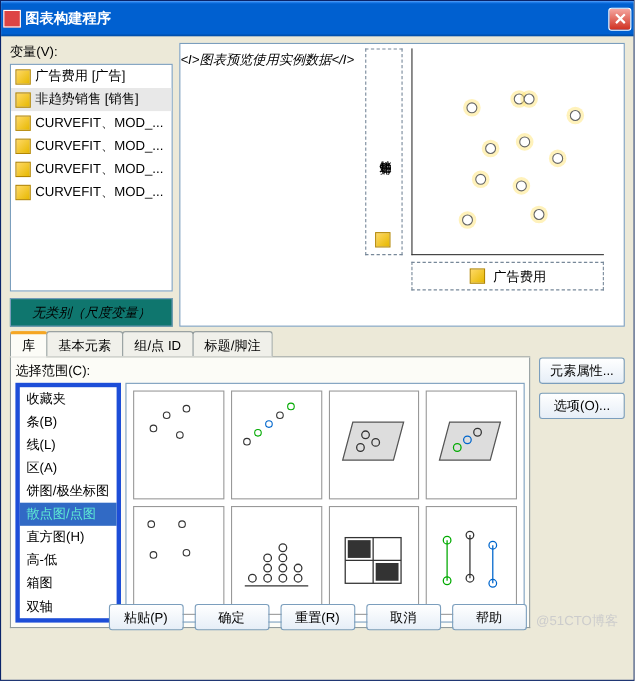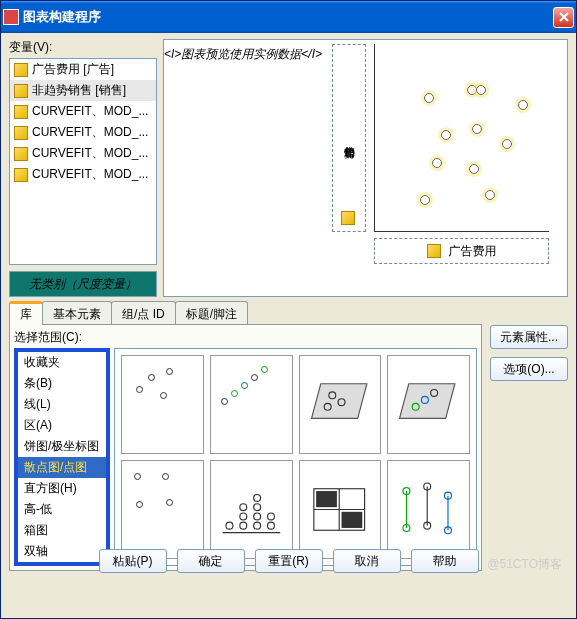--- a/index.html
+++ b/index.html
@@ -30,21 +30,21 @@
 .row2{display:flex;gap:8px;height:236px}
 .lib-area{flex:1;display:flex;flex-direction:column}
 .tabs{display:flex;height:24px;border-bottom:1px solid #919b9c}
 .tab{padding:4px 10px;border:1px solid #919b9c;border-bottom:none;background:#f0f0ea;margin-right:-1px;cursor:pointer;border-radius:3px 3px 0 0}
 .tab.active{background:#fcfcf7;border-top:3px solid #f5a623;padding-top:2px;position:relative;z-index:1}
 .tab.active::after{content:"";position:absolute;left:0;right:0;bottom:-1px;height:1px;background:#fcfcf7}
 .lib-body{flex:1;border:1px solid #919b9c;border-top:none;background:#fcfcf7;padding:4px;display:flex;flex-direction:column}
 .lib-inner{flex:1;display:flex;gap:4px}
 .typelist{width:96px;background:#fff;border:4px solid #1d4ed8}
 .typelist div{padding:2px 6px;cursor:pointer}
-.typelist div.sel{background:#316ac5;color:#fde047}
+.typelist div.sel{background:#316ac5;color:#5eead4}
 .gallery{flex:1;background:#fff;border:1px solid #7b9ebd;padding:6px;display:grid;grid-template-columns:repeat(4,1fr);grid-template-rows:repeat(2,1fr);gap:6px}
 .thumb{border:1px solid #999;background:#fff;position:relative;cursor:pointer}
 .side-btns{width:78px;display:flex;flex-direction:column;gap:8px;padding-top:24px}
 .btn{height:24px;border:1px solid #7b9ebd;background:linear-gradient(to bottom,#fff,#e6eef7);border-radius:3px;cursor:pointer;display:flex;align-items:center;justify-content:center}
 .footer{display:flex;justify-content:center;gap:10px;padding:8px 0 2px 0;position:relative}
 .footer .btn{width:68px}
 .watermark{position:absolute;right:6px;bottom:2px;color:#ccc;font-size:12px}
 .sc{position:absolute;border:1.5px solid #333;border-radius:50%;width:7px;height:7px;background:#fff}
 .sg{border-color:#0a0}
 .sb{border-color:#06c}

